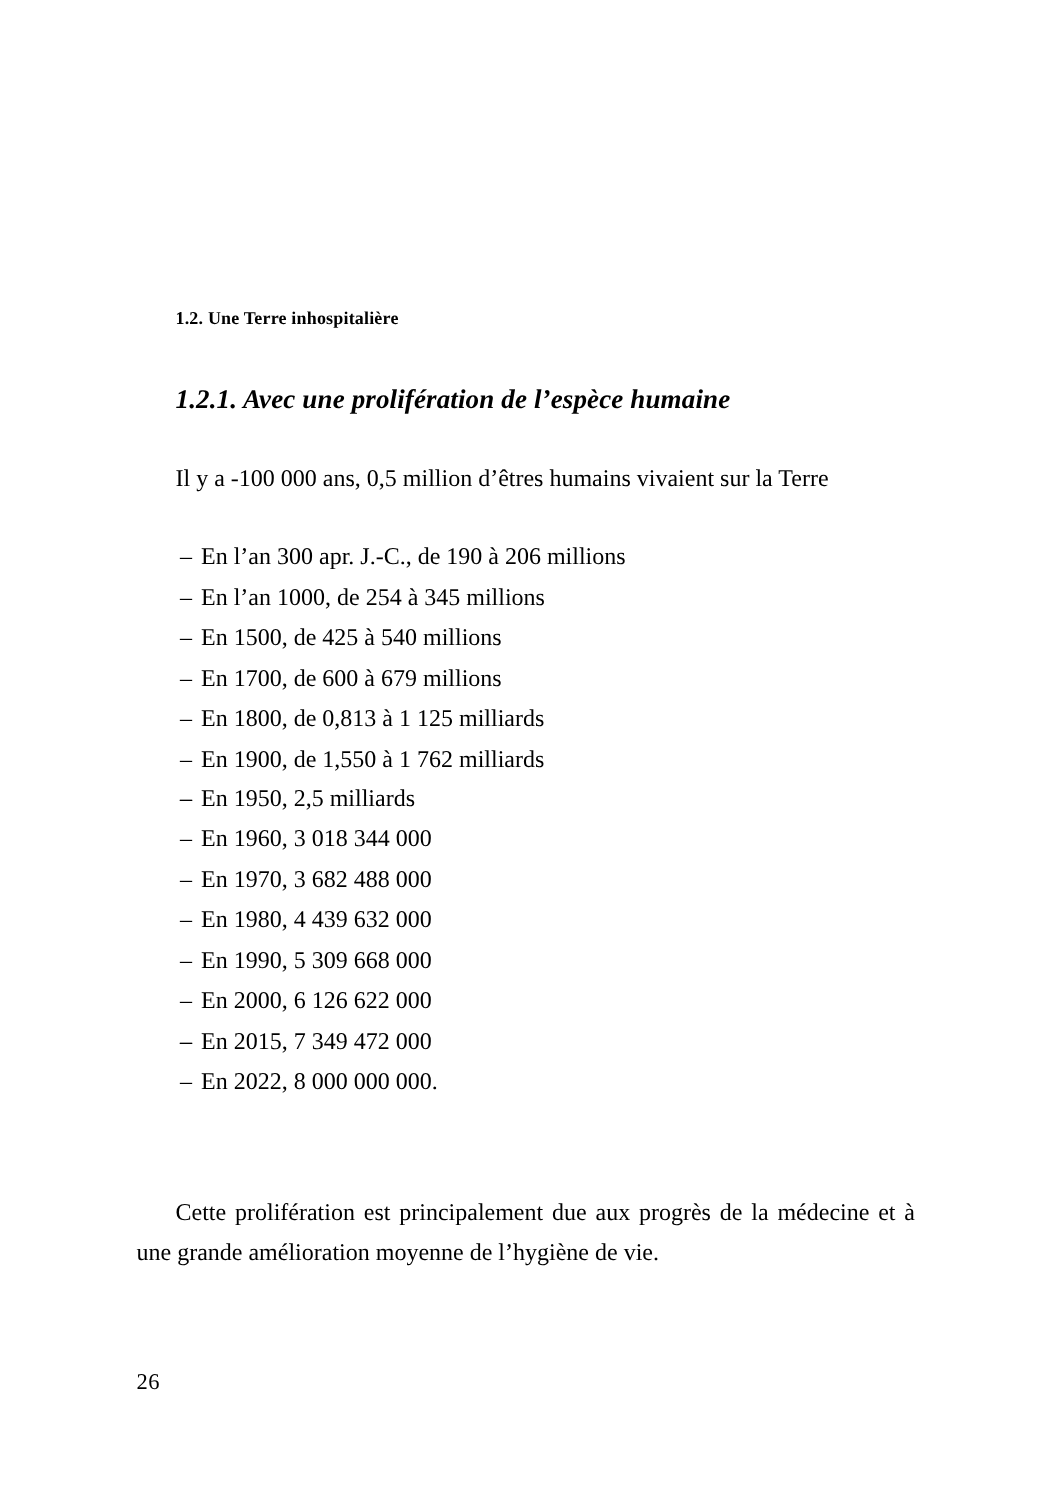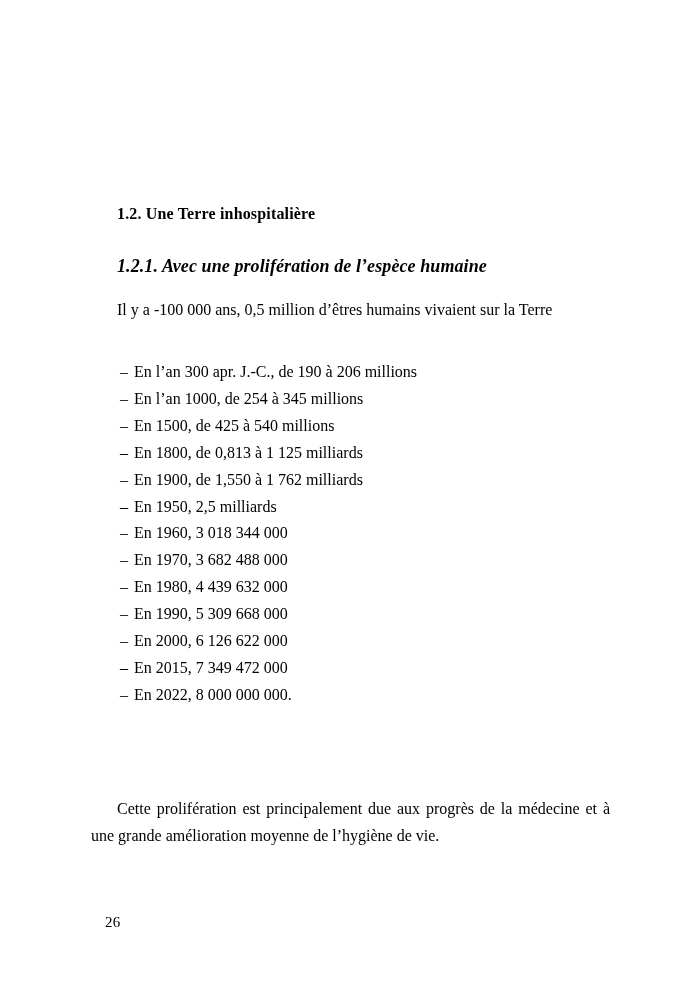--- a/index.html
+++ b/index.html
@@ -31,21 +31,21 @@
     top: 0;
     width: 519px;
   }
 
   .heading-1 {
     margin: 0;
     padding: 0;
     position: absolute;
     top: 205px;
     left: 26px;
-    font-size: 16px;
+    font-size: 12px;
     font-weight: bold;
     font-style: normal;
     letter-spacing: 0.01em;
     white-space: nowrap;
   }
 
   .heading-2 {
     margin: 0;
     padding: 0;
     position: absolute;
@@ -65,21 +65,21 @@
     width: 519px;
     font-size: 16px;
     line-height: 26.5px;
     text-align: justify;
     text-justify: inter-word;
     text-indent: 26px;
     hyphens: none;
   }
 
   .para-intro {
-    top: 297px;
+    top: 307px;
   }
 
   .para-close {
     top: 796px;
   }
 
   .list {
     position: absolute;
     top: 359px;
     left: 0;
@@ -104,21 +104,21 @@
     top: 0;
   }
 
   .list-item .item-text {
     display: inline-block;
     padding-left: 14px;
   }
 
   .folio {
     position: absolute;
-    left: 105px;
+    left: 91px;
     top: 912px;
     font-size: 15px;
     line-height: 20px;
     letter-spacing: 0.02em;
   }
 </style>
 </head>
 <body>
 
 <div class="page">
@@ -127,21 +127,21 @@
     <h2 class="heading-1">1.2. Une Terre inhospitalière</h2>
 
     <h3 class="heading-2">1.2.1. Avec une prolifération de l’espèce humaine</h3>
 
     <p class="para para-intro">Il y a -100 000 ans, 0,5 million d’êtres humains vivaient sur la Terre</p>
 
     <ul class="list">
         <li class="list-item"><span class="dash">–</span><span class="item-text">En l’an 300 apr. J.-C., de 190 à 206 millions</span></li>
         <li class="list-item"><span class="dash">–</span><span class="item-text">En l’an 1000, de 254 à 345 millions</span></li>
         <li class="list-item"><span class="dash">–</span><span class="item-text">En 1500, de 425 à 540 millions</span></li>
-        <li class="list-item"><span class="dash">–</span></li>
+        <li class="list-item"><span class="dash">–</span><span class="item-text">En 1700, de 600 à 679 millions</span></li>
         <li class="list-item"><span class="dash">–</span><span class="item-text">En 1800, de 0,813 à 1 125 milliards</span></li>
         <li class="list-item"><span class="dash">–</span><span class="item-text">En 1900, de 1,550 à 1 762 milliards</span></li>
         <li class="list-item"><span class="dash">–</span></li>
         <li class="list-item"><span class="dash">–</span><span class="item-text">En 1950, 2,5 milliards</span></li>
         <li class="list-item"><span class="dash">–</span><span class="item-text">En 1960, 3 018 344 000</span></li>
         <li class="list-item"><span class="dash">–</span><span class="item-text">En 1970, 3 682 488 000</span></li>
         <li class="list-item"><span class="dash">–</span><span class="item-text">En 1980, 4 439 632 000</span></li>
         <li class="list-item"><span class="dash">–</span><span class="item-text">En 1990, 5 309 668 000</span></li>
         <li class="list-item"><span class="dash">–</span><span class="item-text">En 2000, 6 126 622 000</span></li>
         <li class="list-item"><span class="dash">–</span></li>

